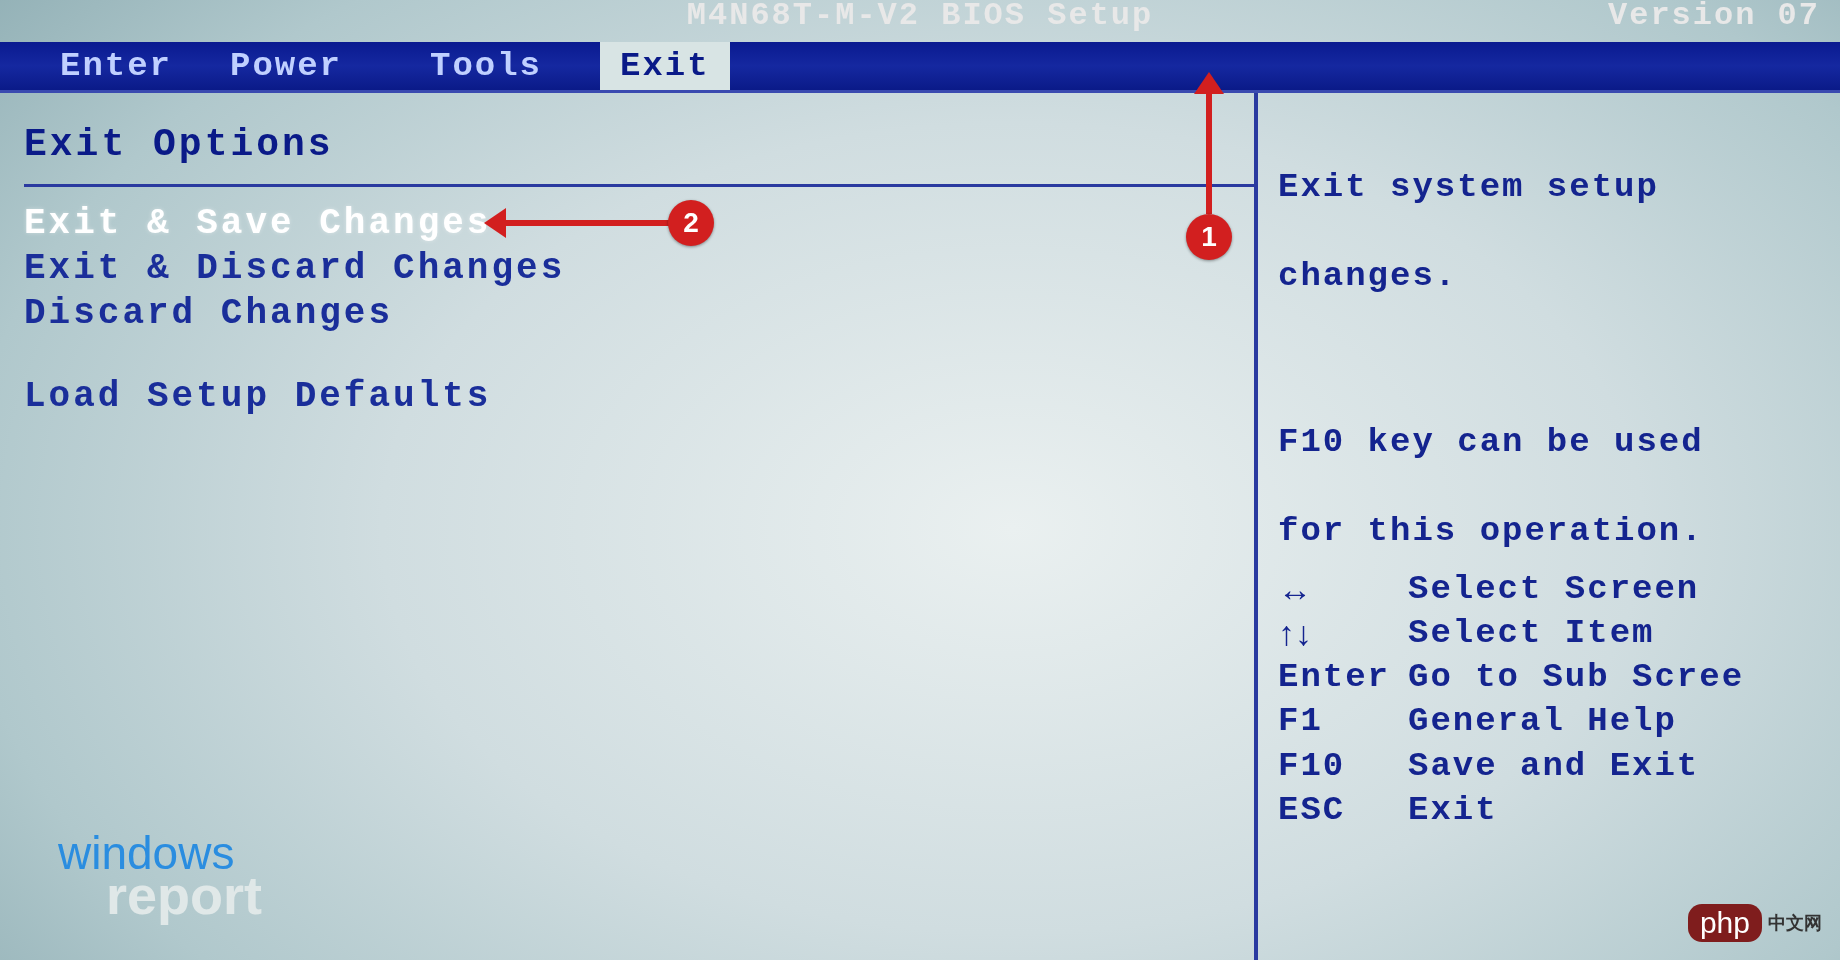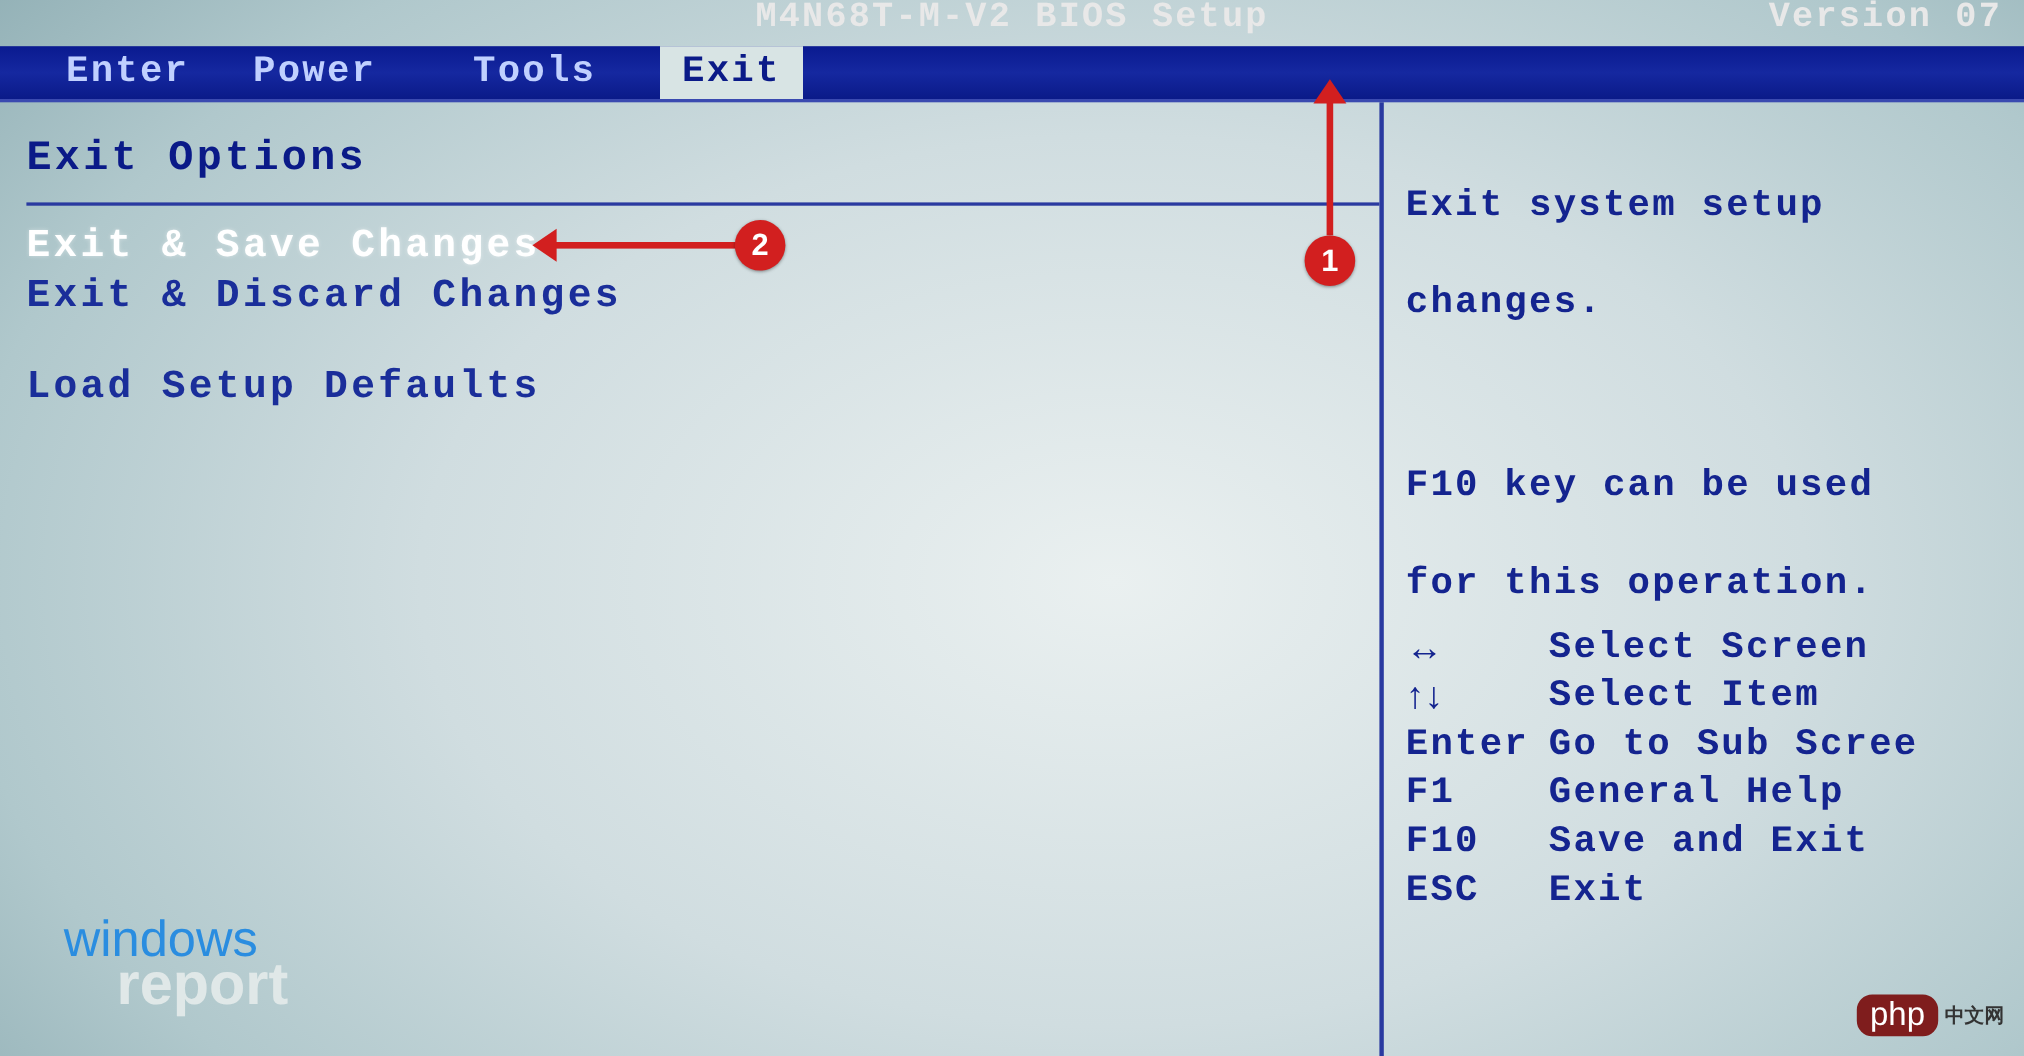--- a/index.html
+++ b/index.html
@@ -210,20 +210,21 @@
   <div class="tab tab-exit">Exit</div>
 </div>
 
 <div class="body-area">
 
   <div class="left-panel">
     <div class="panel-title">Exit Options</div>
     <hr class="divider">
     <div class="menu-item selected">Exit &amp; Save Changes</div>
     <div class="menu-item">Exit &amp; Discard Changes</div>
+    <div class="menu-item">Discard Changes</div>
     <div class="menu-gap"></div>
     <div class="menu-item">Load Setup Defaults</div>
   </div>
 
   <div class="right-panel">
     <div class="help-text">
       <div>Exit system setup</div>
       <div>changes.</div>
       <div style="height:34px"></div>
       <div>F10 key can be used</div>

